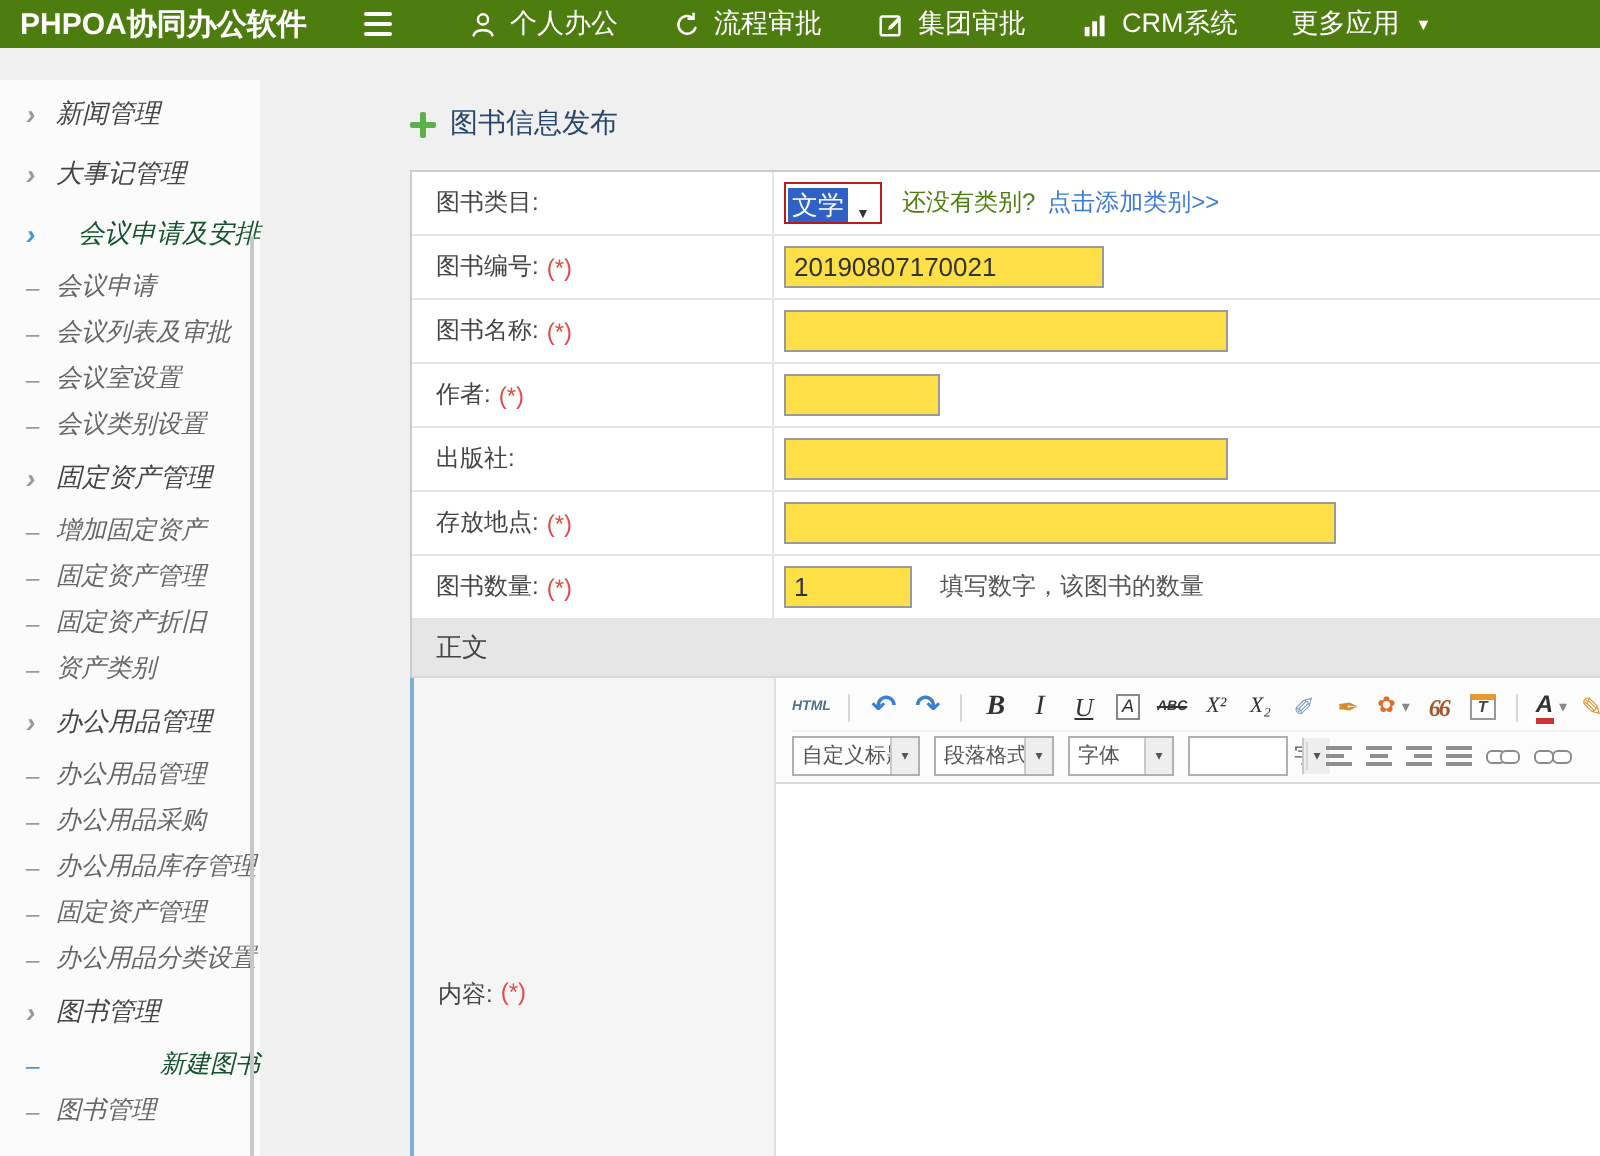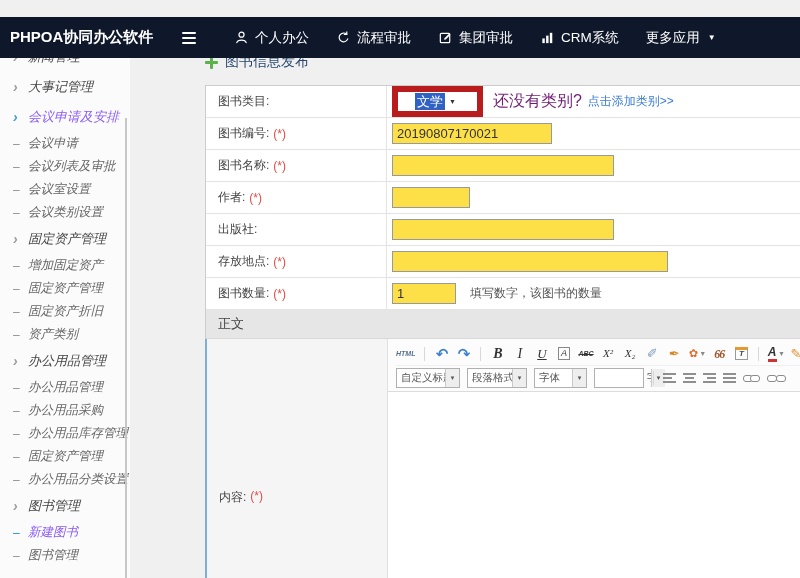--- a/index.html
+++ b/index.html
@@ -1,62 +1,62 @@
 <!DOCTYPE html>
 <html><head>
 <meta charset="utf-8">
 <style>
   html,body{margin:0;padding:0;background:#f0f0f0;}
   .canvas{width:800px;height:578px;position:relative;overflow:hidden;background:#f0f0f0;
           font-family:"Liberation Sans","DejaVu Sans",sans-serif;}
 
   
-  .topbar{position:absolute;left:0;top:17px;width:800px;height:41px;background:#0f172a;color:#fff;
+  .topbar{position:absolute;left:0;top:0;width:800px;height:24px;background:#4d7c0f;color:#fff;
           display:flex;align-items:center;z-index:5;}
   .logo{width:172px;padding-left:10px;font-size:15px;font-weight:bold;letter-spacing:0;white-space:nowrap;}
   .hamb{width:34px;height:40px;display:flex;flex-direction:column;justify-content:center;gap:3px;cursor:pointer;align-items:flex-start;}
   .hamb b{display:block;width:14px;height:2px;background:#fff;border-radius:1px;}
   .topmenu{display:flex;align-items:center;gap:27px;margin-left:18px;}
   .tm-item{display:flex;align-items:center;gap:6px;font-size:13.5px;cursor:pointer;white-space:nowrap;}
   .tm-item svg{display:block;}
   .tm-caret{font-size:8px;margin-left:2px;}
 
   
   .sidebar{position:absolute;left:0;top:40px;width:130px;bottom:0;background:#fbfbfb;padding-top:2px;box-sizing:border-box;font-style:italic;}
   .s-item{display:flex;align-items:center;padding-left:13px;cursor:pointer;white-space:nowrap;}
   .s-item.parent{height:30px;font-size:13px;color:#454545;}
   .s-item.child{height:23px;font-size:12.5px;color:#666;}
   .s-ico{width:15px;flex:none;color:#9a9a9a;font-size:12px;}
   .s-item.parent .s-ico::before{content:"›";font-size:14px;font-weight:bold;}
   .s-item.child .s-ico::before{content:"–";}
-  .s-item.active{color:#8b5cf6;}
+  .s-item.active{color:#14532d;justify-content:space-between;}
   .s-item.active .s-ico{color:#3c99e0;}
   .side-scroll{position:absolute;left:125px;top:78px;bottom:0;width:2px;background:#c7c7c7;}
 
   
   .main{position:absolute;left:130px;top:40px;right:0;bottom:0;padding-left:75px;box-sizing:border-box;}
   .page-title{display:flex;align-items:center;height:30px;margin-top:7px;}
   .plus{position:relative;width:13px;height:13px;margin-right:7px;flex:none;}
   .plus::before{content:"";position:absolute;left:5px;top:0;width:3px;height:13px;background:#5cb24a;border-radius:1px;}
   .plus::after{content:"";position:absolute;top:5px;left:0;height:3px;width:13px;background:#5cb24a;border-radius:1px;}
   .page-title h1{font-size:14px;font-weight:normal;color:#2a486e;margin:0;}
 
   
   .form{margin-top:8px;background:#fff;border:1px solid #ccc;border-right:none;border-bottom:none;width:100%;box-sizing:border-box;}
   .frow{display:flex;align-items:stretch;height:31px;border-bottom:1px solid #e4e4e4;}
   .lbl{width:168px;flex:none;padding-left:12px;border-right:1px solid #e4e4e4;display:flex;align-items:center;gap:4px;
        font-size:12px;color:#444;}
   .req{color:#e24c4c;font-style:normal;font-size:12px;}
   .fld{flex:1;display:flex;align-items:center;gap:6px;padding-left:5px;}
   .inp{border:1px solid #999;height:19px;padding:0 4px;font-size:13px;color:#333;background:#fde047;box-sizing:content-box;}
   .w-code{width:150px;} .w-name{width:212px;} .w-author{width:68px;} .w-pub{width:212px;} .w-loc{width:266px;} .w-qty{width:54px;}
-  .sel{display:inline-flex;align-items:center;border:6px solid #b91c1c;height:19px;background:#fff;padding:0 17px;cursor:pointer;}
+  .sel{display:inline-flex;align-items:flex-end;border:1px solid #b91c1c;height:19px;background:#fff;padding:0 1px;cursor:pointer;}
   .sel-val{background:#2f62c4;color:#fff;font-size:13px;line-height:17px;padding:0 2px;}
   .sel-arr{font-size:7px;color:#333;padding:0 4px;}
-  .note{font-size:16px;color:#701a75;margin-left:4px;}
+  .note{font-size:12px;color:#4d7c0f;margin-left:4px;}
   .addlink{font-size:12px;color:#3a7bd5;text-decoration:none;cursor:pointer;}
   .hint{font-size:12px;color:#555;margin-left:8px;}
   .section-bar{height:28px;line-height:28px;background:#e6e6e6;border-bottom:1px solid #d8d8d8;padding-left:12px;
                font-size:13px;color:#444;}
 
   
   .content-row{display:flex;height:312px;margin-left:-1px;border-left:2px solid #7db1d3;}
   .content-label{width:181px;flex:none;background:#f5f5f5;border-right:1px solid #e0e0e0;
                  padding:150px 0 0 12px;font-size:12px;color:#444;display:flex;gap:4px;align-items:flex-start;box-sizing:border-box;}
   .editor{flex:1;display:flex;flex-direction:column;background:#fff;min-width:0;}

